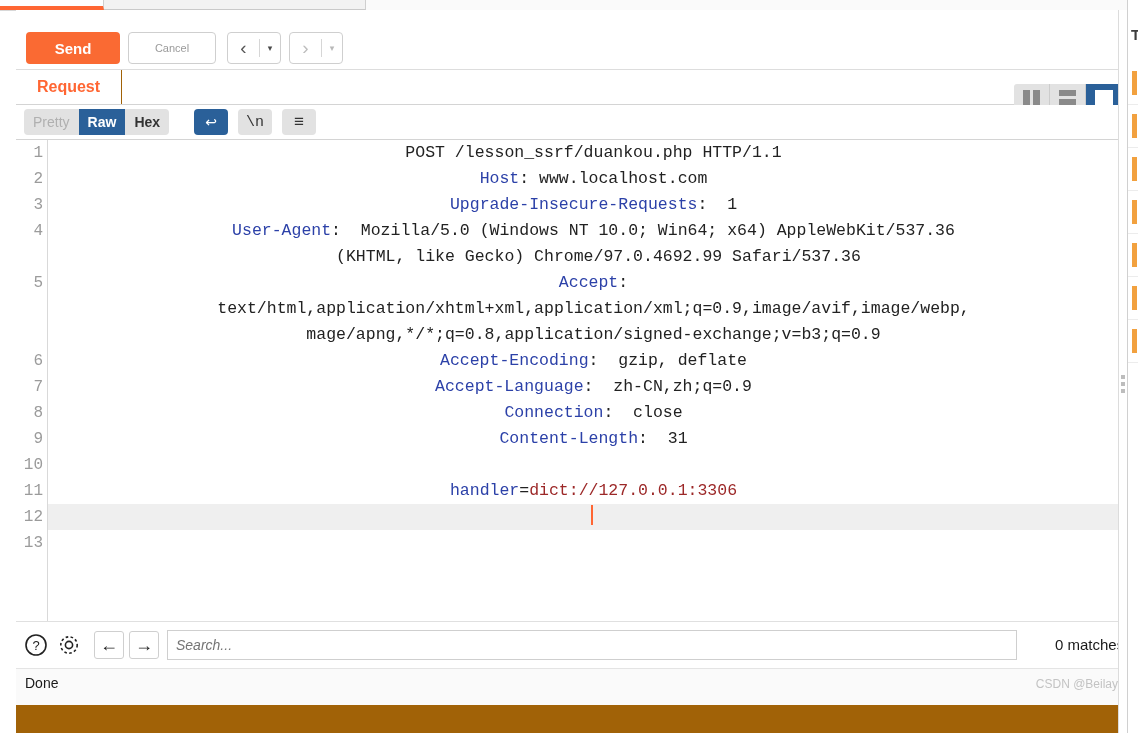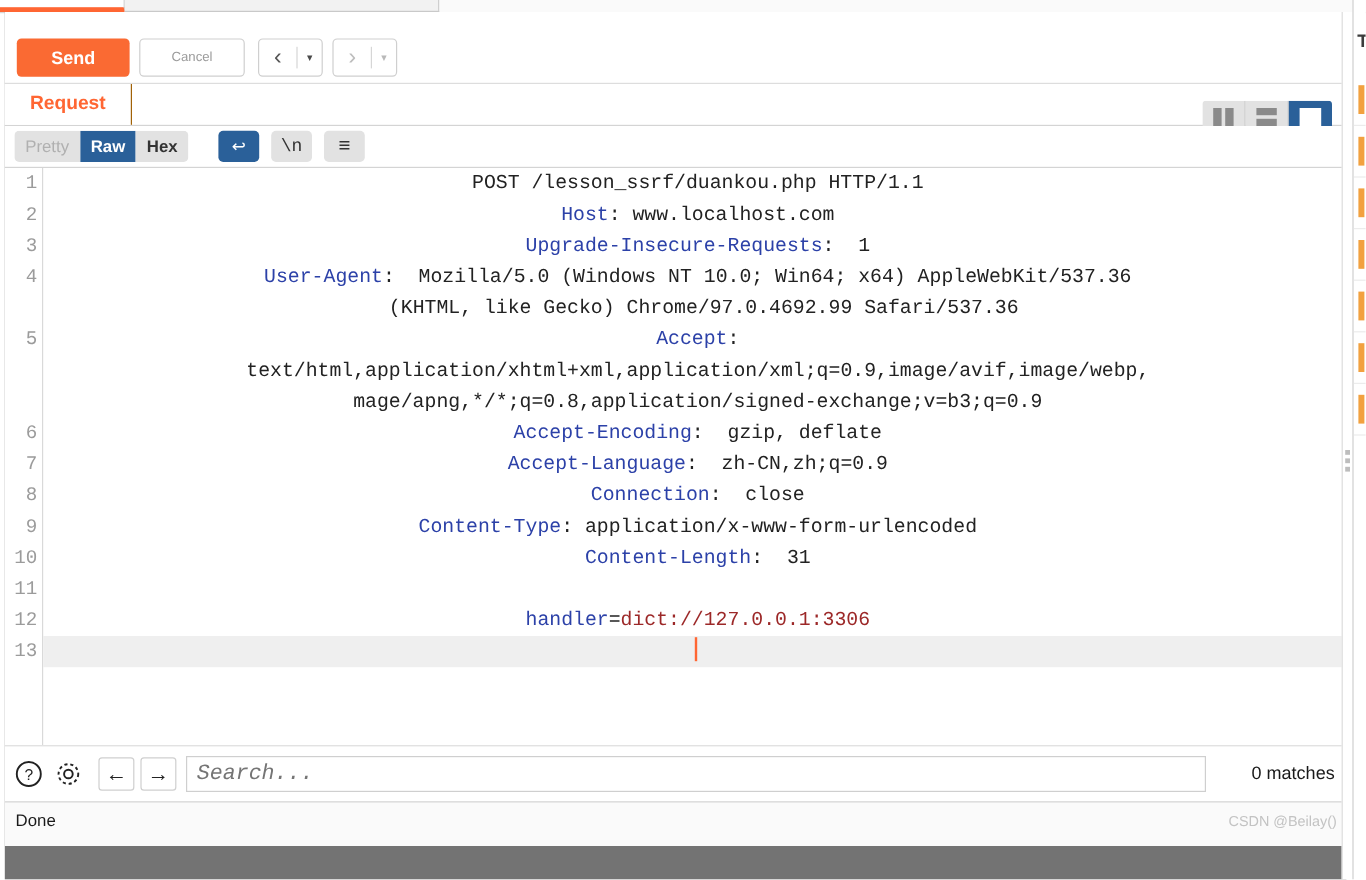--- a/index.html
+++ b/index.html
@@ -40,24 +40,24 @@
   }
   .top-tab.inactive {
     left: 104px; width: 262px;
     background: #f2f2f2;
     border-bottom: 1px solid #c9c9c9;
   }
 
   
   .main-pane {
     position: absolute;
-    left: 4px; top: 10px;
+    left: 16px; top: 10px;
     width: 1118px;
     height: 723px;
-    background: #737373;
+    background: #a16207;
     box-sizing: border-box;
   }
 
   
   .action-bar {
     position: relative;
     height: 59px;
     border-bottom: 1px solid #dddddd;
     background: #ffffff;
   }
@@ -318,22 +318,22 @@
   #prev-btn { left: 78px; }
   #next-btn { left: 113px; }
   .search-input {
     position: absolute;
     left: 151px; top: 8px;
     width: 850px; height: 30px;
     border: 1px solid #cfcfcf;
     background: #ffffff;
     box-sizing: border-box;
     padding: 0 8px;
-    font-family: Liberation Mono, monospace;
-    font-size: 18px;
+    font-family: Liberation Sans, sans-serif;
+    font-size: 14px;
     font-style: italic;
     color: #8e8e8e;
     outline: none;
   }
   .match-count {
     position: absolute;
     left: 1011px; top: 8px;
     height: 30px;
     line-height: 30px;
     font-size: 15px;
@@ -488,21 +488,20 @@
         <div class="row"><span class="hdr">Host</span><span class="val">: www.localhost.com</span></div>
         <div class="row"><span class="hdr">Upgrade-Insecure-Requests</span><span class="val">:  1</span></div>
         <div class="row"><span class="hdr">User-Agent</span><span class="val">:  Mozilla/5.0 (Windows NT 10.0; Win64; x64) AppleWebKit/537.36</span></div>
         <div class="row"><span class="val"> (KHTML, like Gecko) Chrome/97.0.4692.99 Safari/537.36</span></div>
         <div class="row"><span class="hdr">Accept</span><span class="val">:</span></div>
         <div class="row"><span class="val">text/html,application/xhtml+xml,application/xml;q=0.9,image/avif,image/webp,</span></div>
         <div class="row"><span class="val">mage/apng,*/*;q=0.8,application/signed-exchange;v=b3;q=0.9</span></div>
         <div class="row"><span class="hdr">Accept-Encoding</span><span class="val">:  gzip, deflate</span></div>
         <div class="row"><span class="hdr">Accept-Language</span><span class="val">:  zh-CN,zh;q=0.9</span></div>
         <div class="row"><span class="hdr">Connection</span><span class="val">:  close</span></div>
-        <div class="row"><span class="hdr">Content-Type</span><span class="val">: application/x-www-form-urlencoded</span></div>
         <div class="row"><span class="hdr">Content-Length</span><span class="val">:  31</span></div>
         <div class="row"><span class="val"></span></div>
         <div class="row"><span class="hdr">handler</span><span class="val">=</span><span class="url">dict://127.0.0.1:3306</span></div>
         <div class="row current"><span class="caret"></span></div>
       </div>
   </div>
 
   <div class="search-bar">
     <span class="circ-icon" id="help-icon">
       <svg width="24" height="24" viewBox="0 0 24 24" aria-hidden="true">

